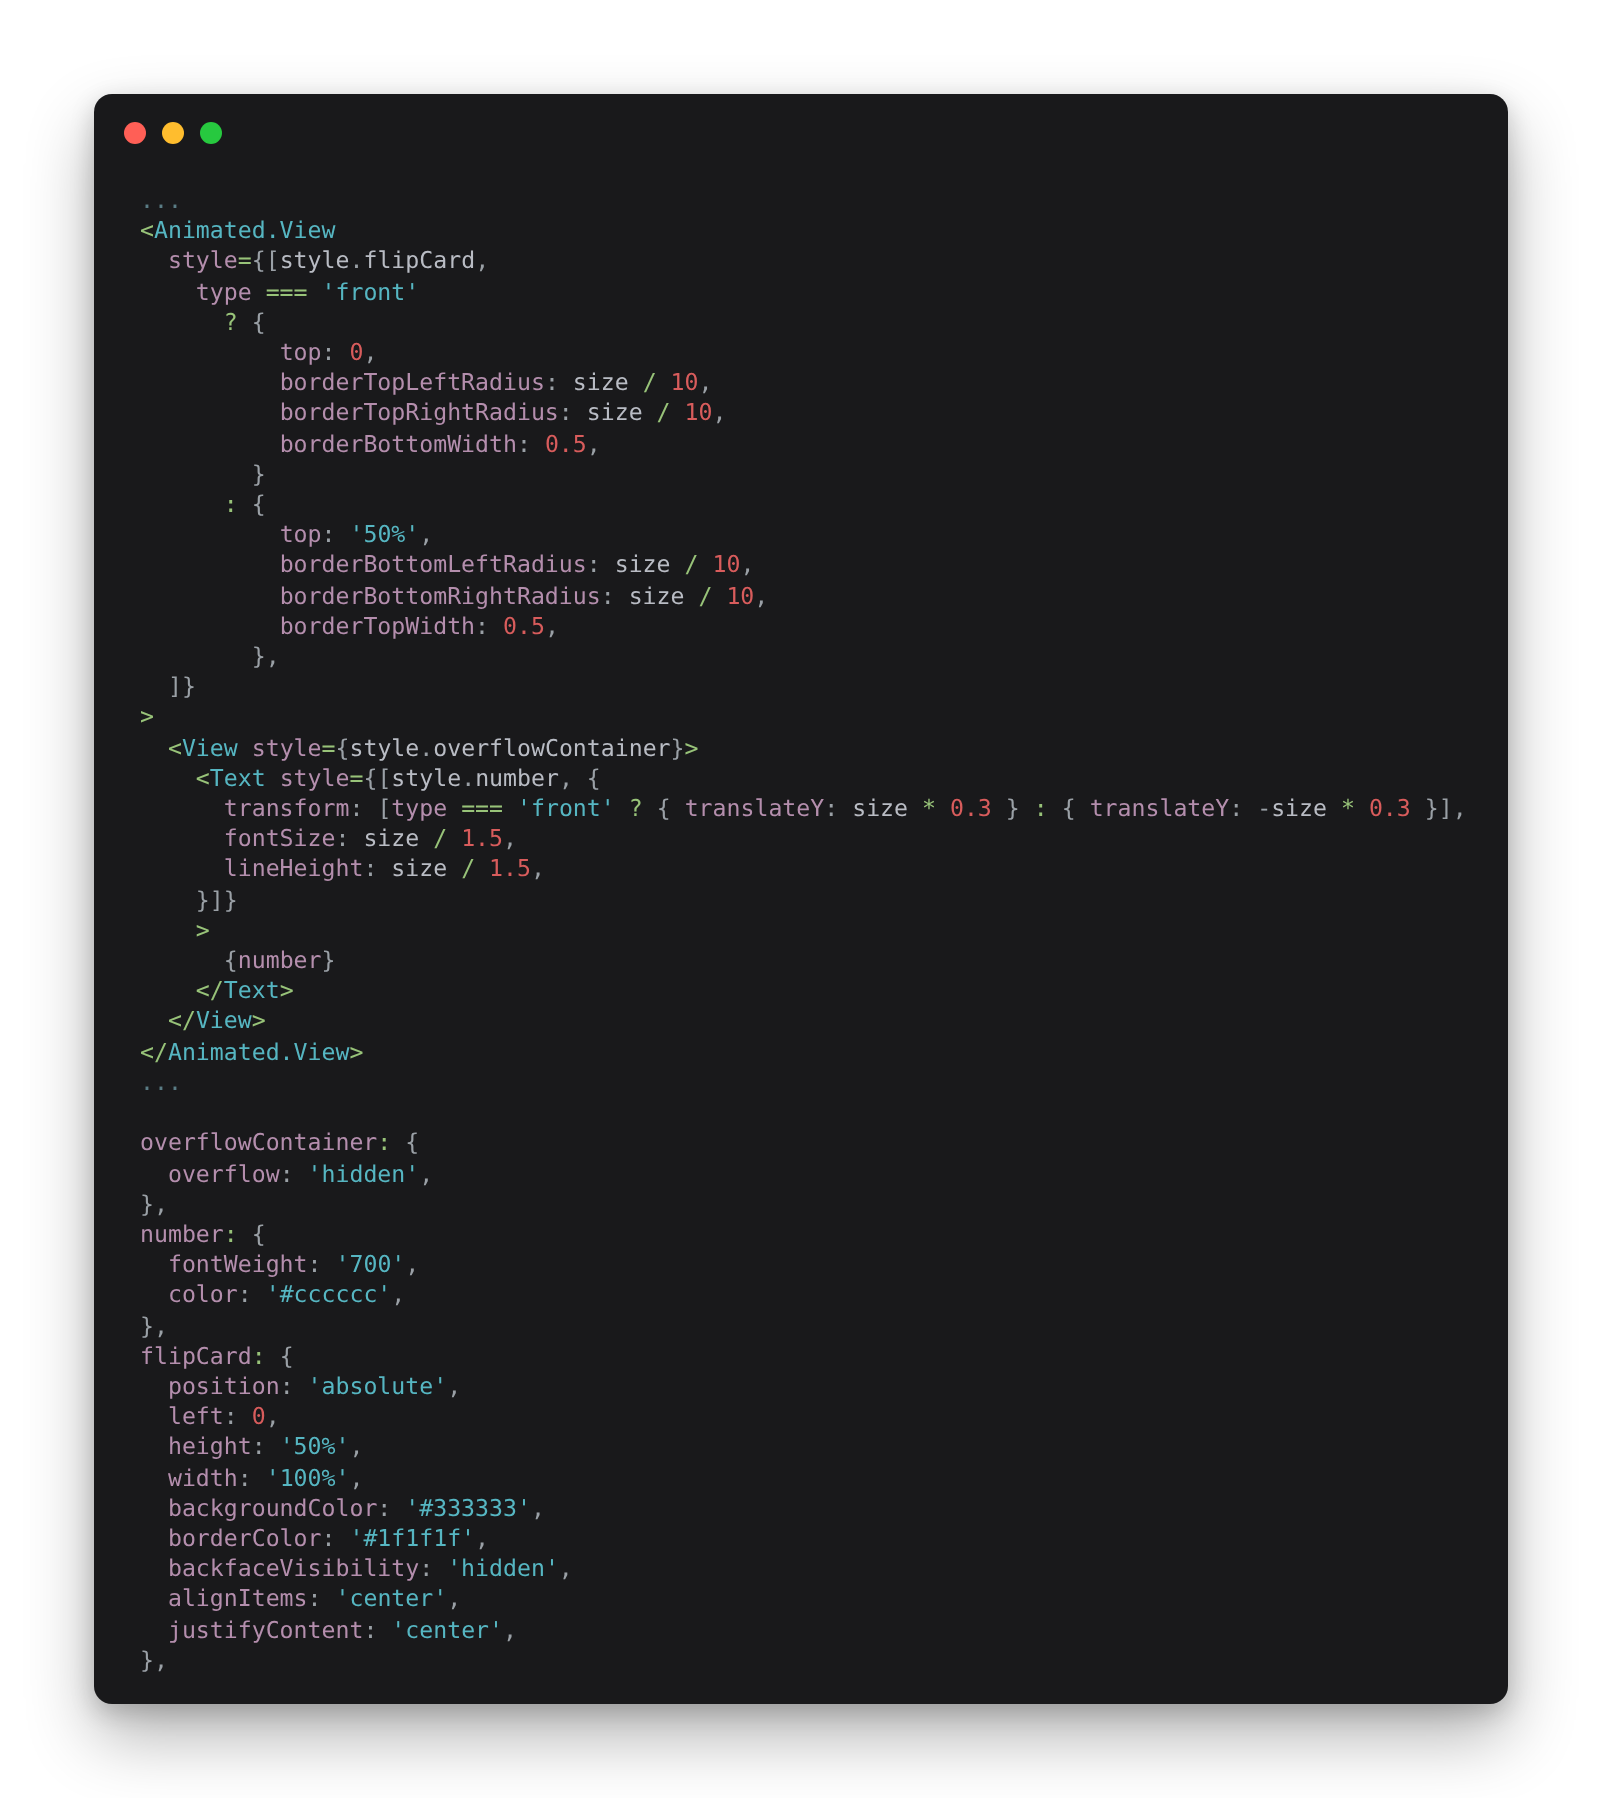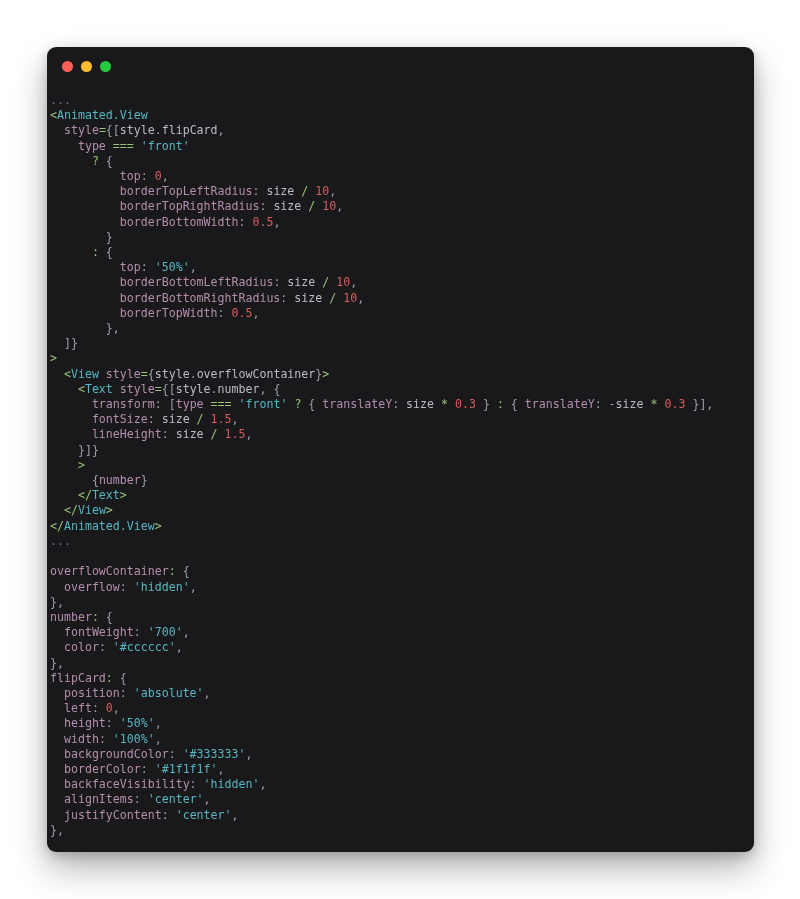--- a/index.html
+++ b/index.html
@@ -60,21 +60,21 @@
   .dot.yellow { background: #ffbd2e; }
   .dot.green  { background: #27c93f; }
 
   
   .code-area {
     position: absolute;
     left: 0;
     top: 38px;
     right: 0;
     bottom: 0;
-    padding: 8px 0 0 3px;
+    padding: 8px 0 0 23px;
     box-sizing: border-box;
     overflow: hidden;
   }
 
   pre.code {
     margin: 0;
     font-family: "DejaVu Sans Mono", monospace;
     font-size: 11.6px;
     line-height: 15.2px;
     color: #c8c8c8;

